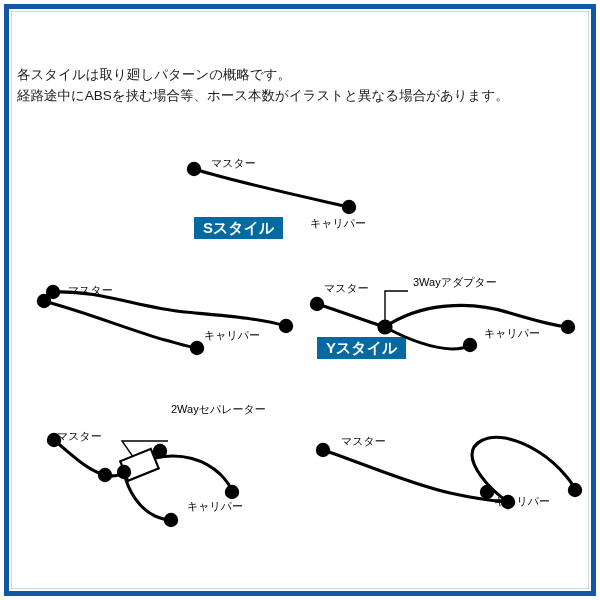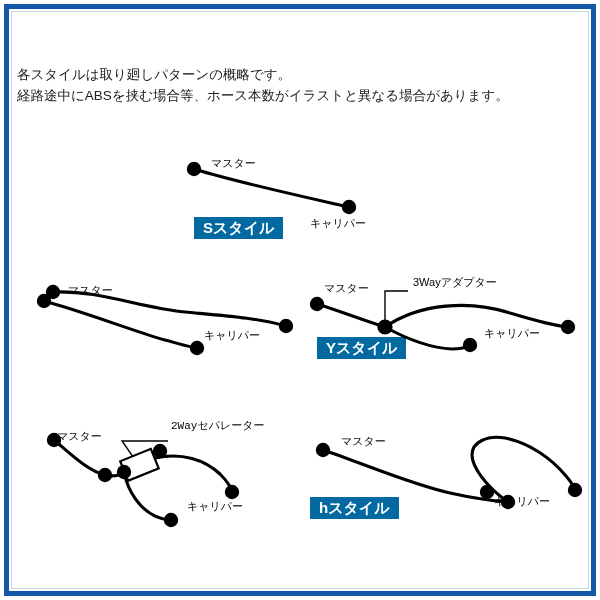--- a/index.html
+++ b/index.html
@@ -142,24 +142,23 @@
 
     <div class="dlabel" style="left:68px; top:285px;">マスター</div>
     <div class="dlabel" style="left:204px; top:330px;">キャリパー</div>
 
     <div class="badge" style="left:317px; top:337px;">Yスタイル</div>
     <div class="dlabel" style="left:324px; top:283px;">マスター</div>
     <div class="dlabel" style="left:413px; top:277px;">3Wayアダプター</div>
     <div class="dlabel" style="left:484px; top:328px;">キャリパー</div>
 
     <div class="dlabel" style="left:57px; top:431px;">マスター</div>
-    <div class="dlabel" style="left:171px; top:421px;font-family:Liberation Mono, monospace;">2Wayセパレーター</div>
+    <div class="dlabel" style="left:171px; top:404px;">2Wayセパレーター</div>
     <div class="dlabel" style="left:187px; top:501px;">キャリパー</div>
 
-    <div class="badge" style="left:310px; top:497px;">hスタイル</div>
     <div class="dlabel" style="left:341px; top:436px;">マスター</div>
     <div class="dlabel" style="left:494px; top:496px;">キャリパー</div>
 
     <svg class="diagram" viewBox="0 0 600 600">
 
       <g>
         <path class="hose" d="M 194,169 C 240,183 300,196 349,207"></path>
         <circle class="node" cx="194" cy="169" r="7.2"></circle>
         <circle class="node" cx="349" cy="207" r="7.2"></circle>
       </g>

